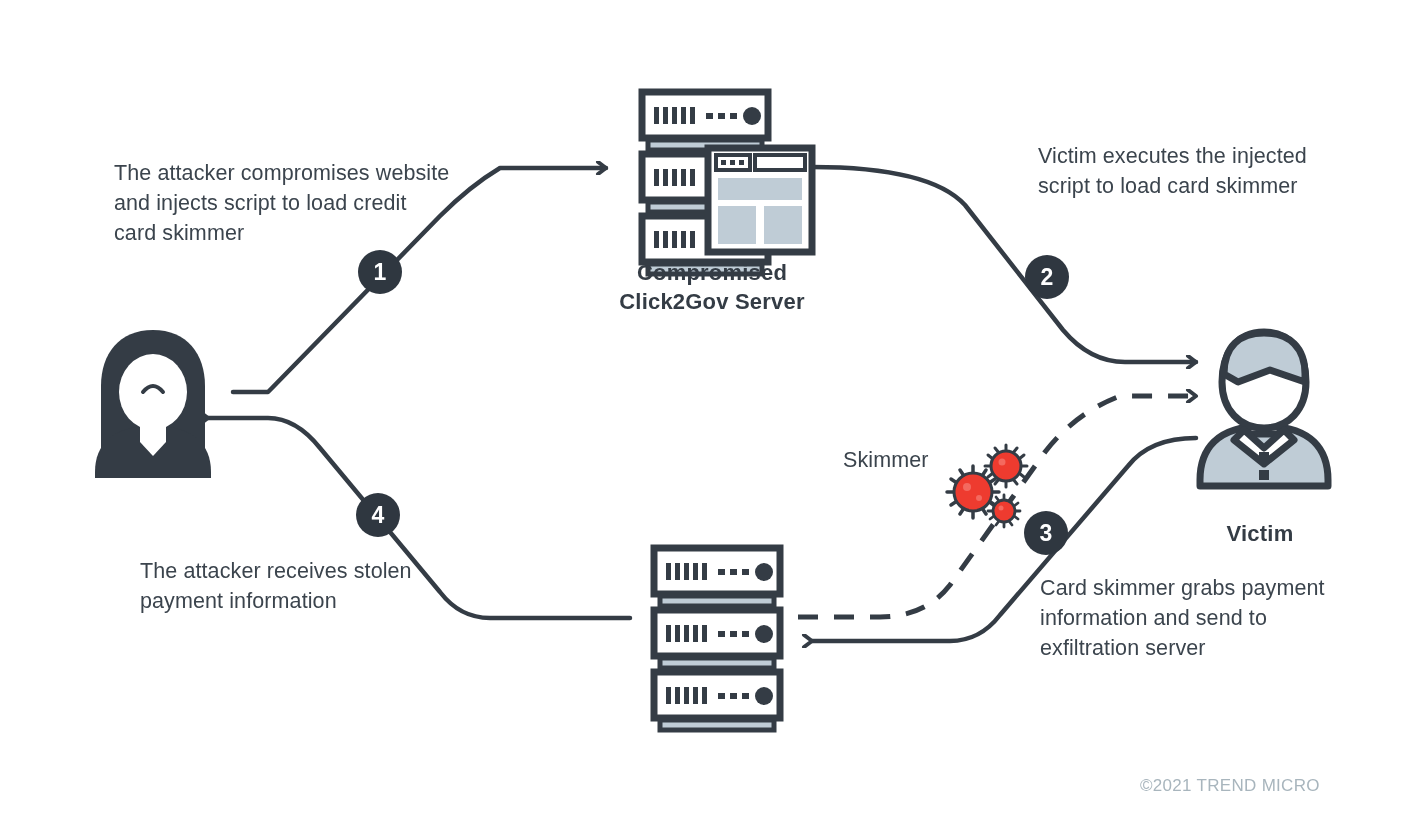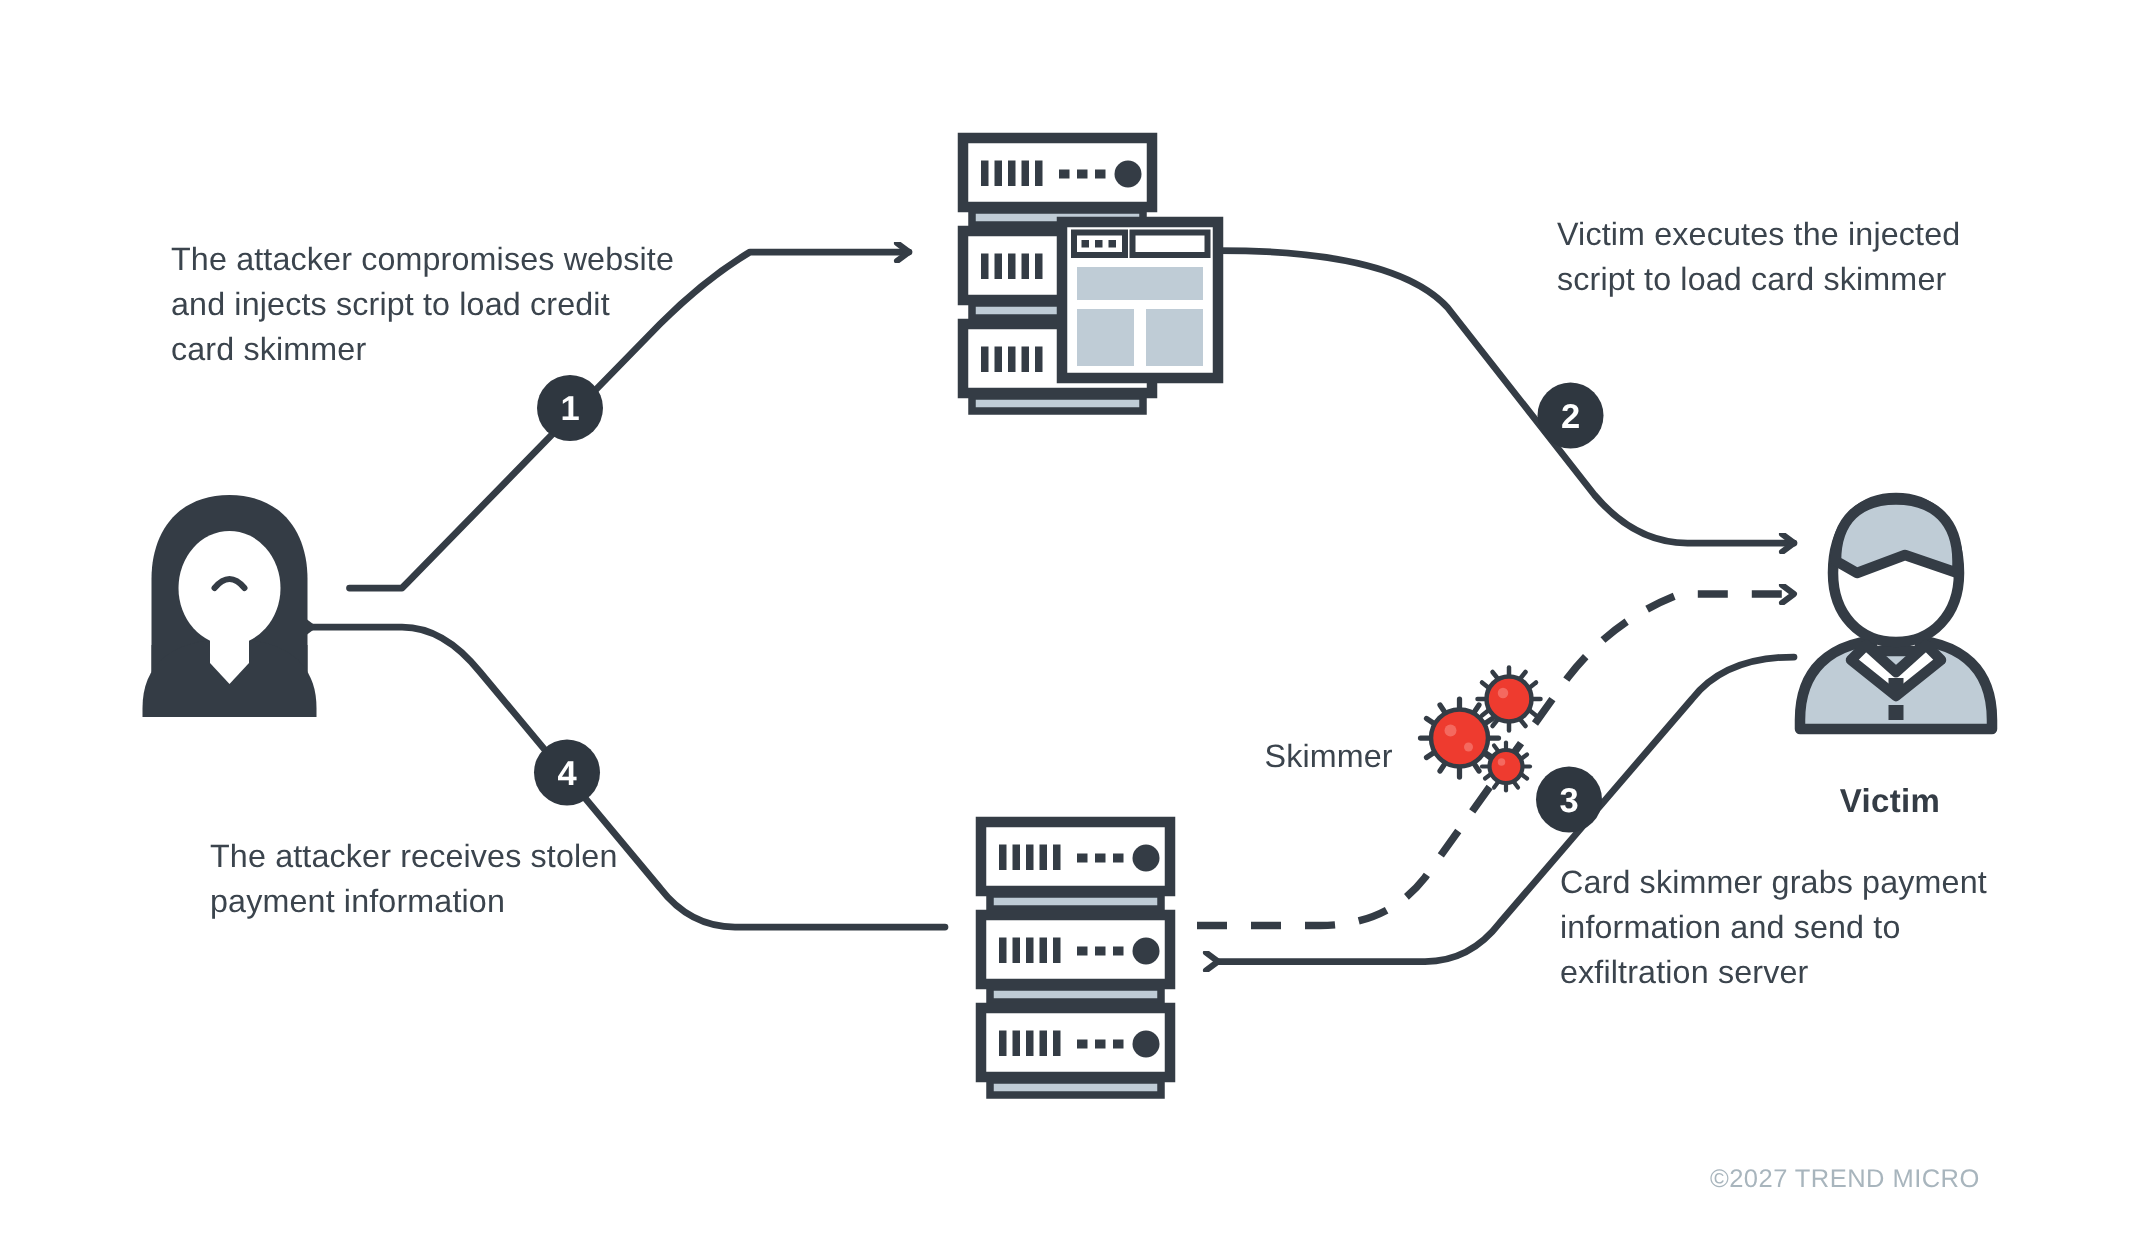--- a/index.html
+++ b/index.html
@@ -43,21 +43,20 @@
     line-height: 29px;
     text-align: center;
     white-space: pre-line;
     letter-spacing: 0.2px;
   }
   .skimmer-label {
     position: absolute;
     font-size: 21.5px;
     color: #3b444d;
     letter-spacing: 0.1px;
-    margin-top: 44px;
   }
   .copyright {
     position: absolute;
     font-size: 17px;
     color: #a8b5bd;
     letter-spacing: 0.3px;
   }
   
   #text-step1 { left: 114px; top: 158px; width: 340px; }
   #text-step2 { left: 1038px; top: 141px; width: 300px; }
@@ -327,18 +326,20 @@
       <circle cx="378" cy="515" r="22" fill="#2f3740"></circle>
       <text x="378" y="515" fill="#ffffff" font-family="Liberation Sans, sans-serif" font-size="23" font-weight="bold" text-anchor="middle" dominant-baseline="central">4</text>
     </g>
   </svg>
 
   <div class="txt" id="text-step1">The attacker compromises website and injects script to load credit card skimmer</div>
   <div class="txt" id="text-step2">Victim executes the injected script to load card skimmer</div>
   <div class="txt" id="text-step4">The attacker receives stolen payment information</div>
   <div class="txt" id="text-step3">Card skimmer grabs payment information and send to exfiltration server</div>
 
+  <div class="node-label" id="label-compromised">Compromised
+Click2Gov Server</div>
   <div class="node-label" id="label-victim">Victim</div>
   <div class="skimmer-label" id="label-skimmer">Skimmer</div>
 
-  <div class="copyright" id="copyright">©2027 TREND MICRO</div>
+  <div class="copyright" id="copyright">©2021 TREND MICRO</div>
 
 </div>
 
 </body></html>

